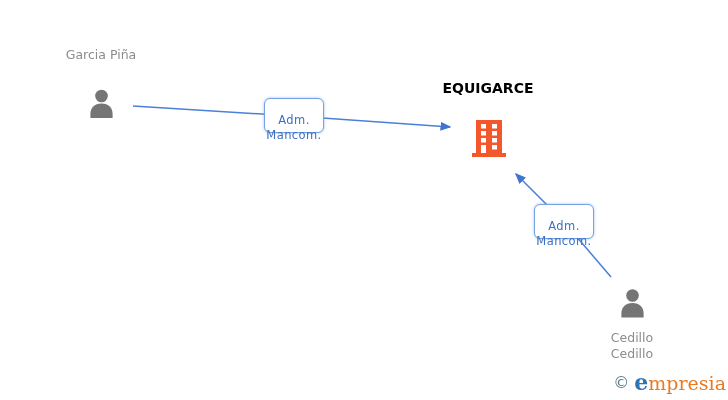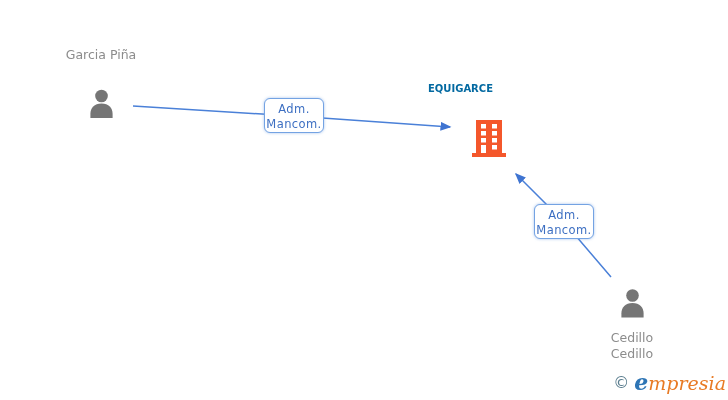--- a/index.html
+++ b/index.html
@@ -25,65 +25,65 @@
     position: absolute;
     text-align: center;
     color: #8c8c8c;
     font-size: 12.5px;
     line-height: 15.5px;
     z-index: 2;
     white-space: nowrap;
   }
   .company-label {
     position: absolute;
-    text-align: left;
-    color: #0369a1;
+    text-align: center;
+    color: #000000;
     font-weight: bold;
-    font-size: 10px;
+    font-size: 14px;
     line-height: 15px;
     z-index: 2;
     white-space: nowrap;
   }
   .node-icon {
     position: absolute;
     z-index: 2;
   }
   .edge-box {
     position: absolute;
     background: #ffffff;
     border: 1.5px solid #74a3e3;
     border-radius: 6px;
     box-shadow: 0 0 3px rgba(116,163,227,0.65);
     z-index: 3;
     text-align: center;
     color: #3d6fc2;
     font-size: 11.5px;
     line-height: 15px;
     letter-spacing: 0.4px;
-    padding-top: 3px;
+    padding-top: 14px;
     box-sizing: border-box;
   }
   .edge-box-1 { left: 264px; top: 98px;  width: 60px; height: 35px; }
   .edge-box-2 { left: 534px; top: 204px; width: 60px; height: 35px; }
   .watermark {
     position: absolute;
     right: 2px;
     bottom: 4px;
     z-index: 4;
     display: flex;
     align-items: center;
     gap: 5px;
     font-family: "DejaVu Serif", "Liberation Serif", serif;
   }
   .watermark .copy {
     color: #5a7d8e;
     font-size: 16px;
     font-family: "DejaVu Sans", sans-serif;
   }
-  .watermark .brand { font-style: italic; white-space: nowrap; }
+  .watermark .brand { white-space: nowrap; }
   .watermark .brand-e {
     color: #2e75b5;
     font-size: 22px;
     font-weight: bold;
   }
   .watermark .brand-rest {
     color: #e87a24;
     font-size: 19px;
   }
 </style>

